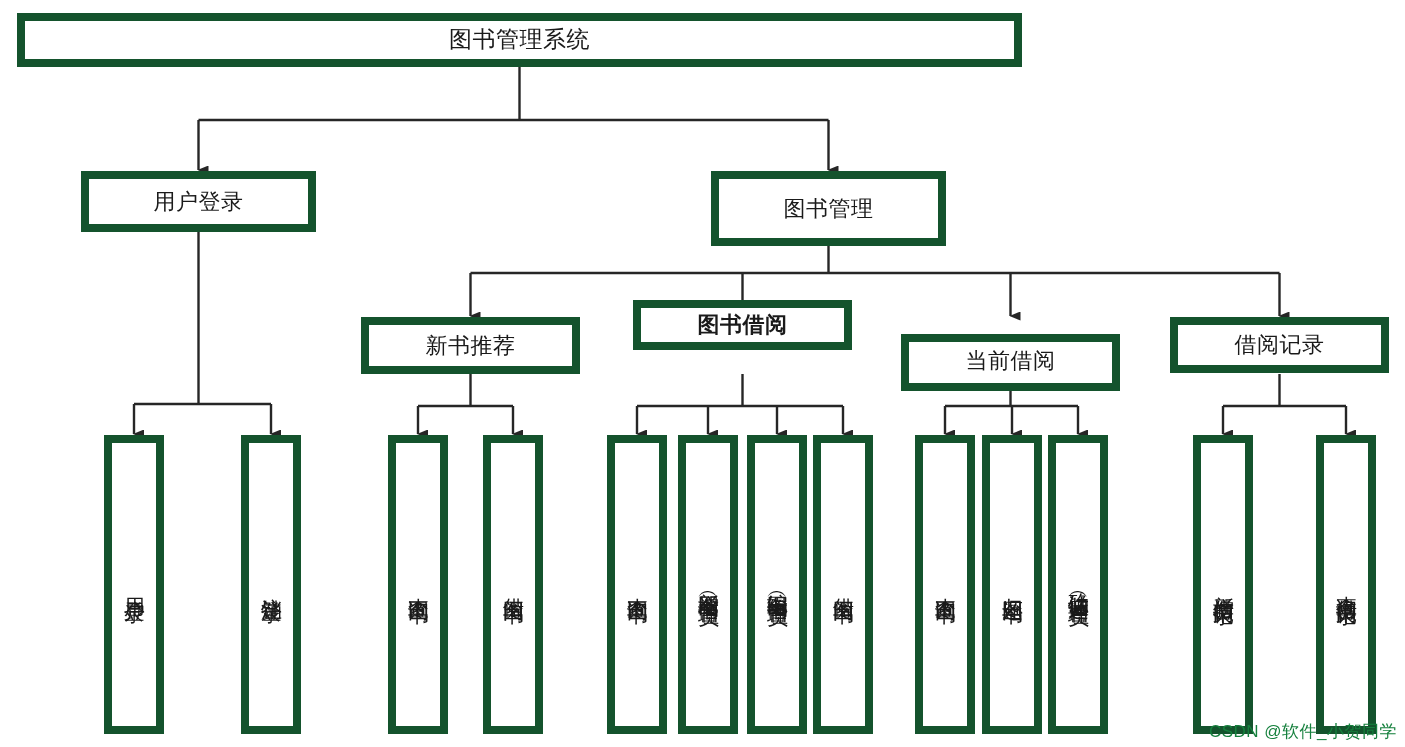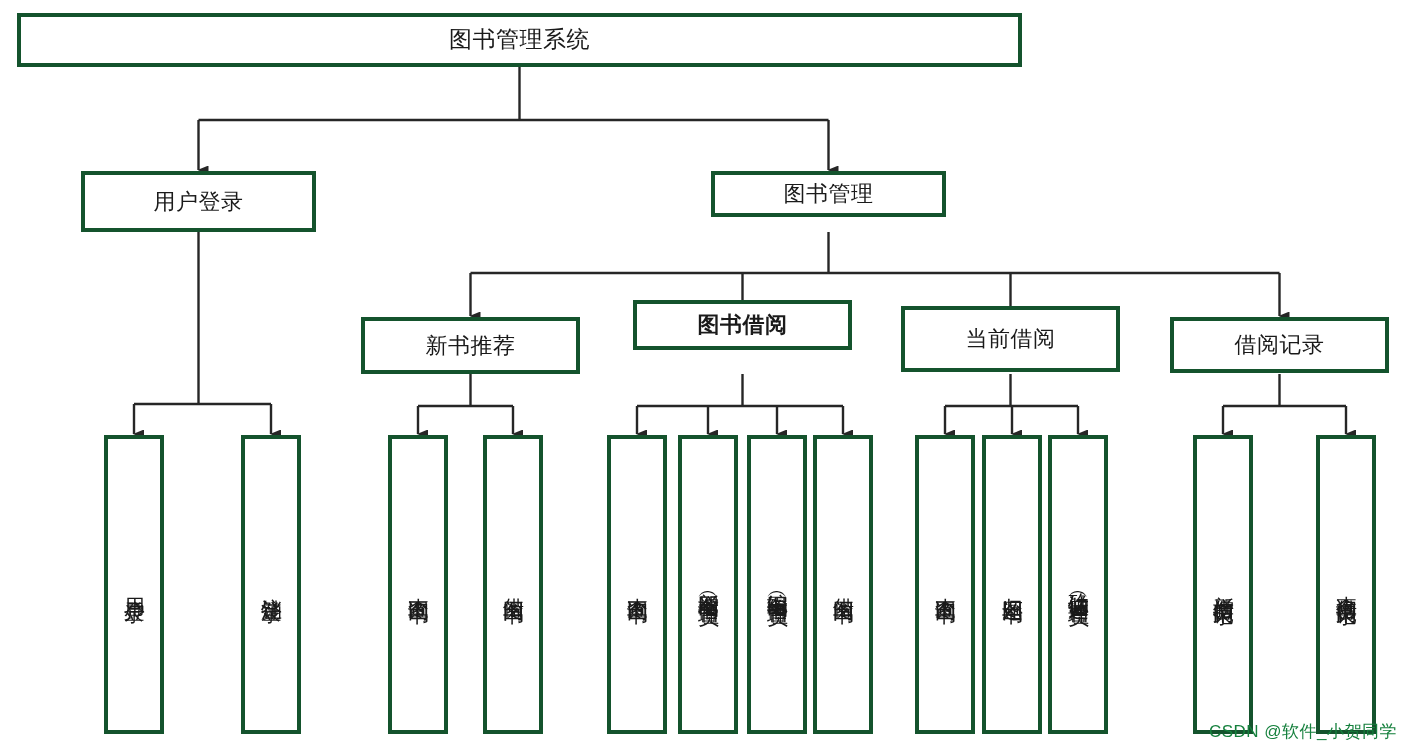--- a/index.html
+++ b/index.html
@@ -23,21 +23,21 @@
     position: absolute;
     left: 0;
     top: 0;
     width: 1405px;
     height: 747px;
   }
   .node-box {
     position: absolute;
     box-sizing: border-box;
     background: #ffffff;
-    border: 4px solid #14532d;
+    border: 8px solid #14532d;
     display: flex;
     align-items: center;
     justify-content: center;
     overflow: hidden;
   }
   .node-label {
     color: #1a1a1a;
     font-size: 22px;
     line-height: 1.18;
     letter-spacing: 0.5px;
@@ -110,30 +110,30 @@
       </g>
   </svg>
 
   <div id="nodes-layer">
       <div class="node-box root" style="left: 17px; top: 13px; width: 1005px; height: 54px;">
         <span class="node-label">图书管理系统</span>
       </div>
       <div class="node-box" style="left: 81px; top: 171px; width: 235px; height: 61px;">
         <span class="node-label">用户登录</span>
       </div>
-      <div class="node-box" style="left: 711px; top: 171px; width: 235px; height: 46px;">
+      <div class="node-box" style="left: 711px; top: 171px; width: 235px; height: 75px;">
         <span class="node-label">图书管理</span>
       </div>
       <div class="node-box" style="left: 361px; top: 317px; width: 219px; height: 57px;">
         <span class="node-label">新书推荐</span>
       </div>
       <div class="node-box" style="left: 633px; top: 300px; width: 219px; height: 50px; font-weight: bold;">
         <span class="node-label">图书借阅</span>
       </div>
-      <div class="node-box" style="left: 901px; top: 306px; width: 219px; height: 66px;">
+      <div class="node-box" style="left: 901px; top: 334px; width: 219px; height: 57px; font-family: Liberation Mono, monospace;">
         <span class="node-label">当前借阅</span>
       </div>
       <div class="node-box" style="left: 1170px; top: 317px; width: 219px; height: 56px;">
         <span class="node-label">借阅记录</span>
       </div>
       <div class="node-box vertical" style="left: 104px; top: 435px; width: 60px; height: 299px;">
         <span class="node-label">用户登录</span>
       </div>
       <div class="node-box vertical" style="left: 241px; top: 435px; width: 60px; height: 299px;">
         <span class="node-label">注销登录</span>

